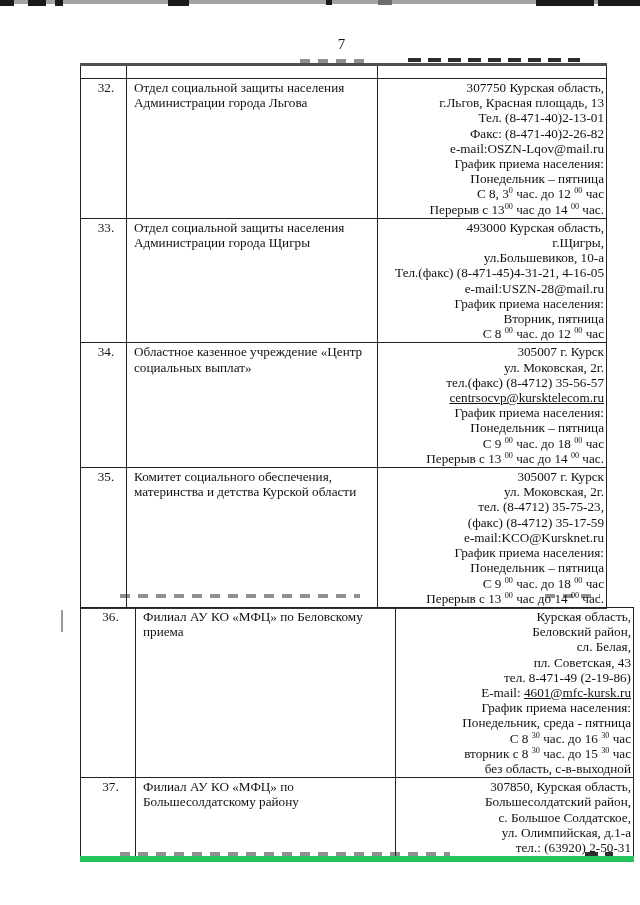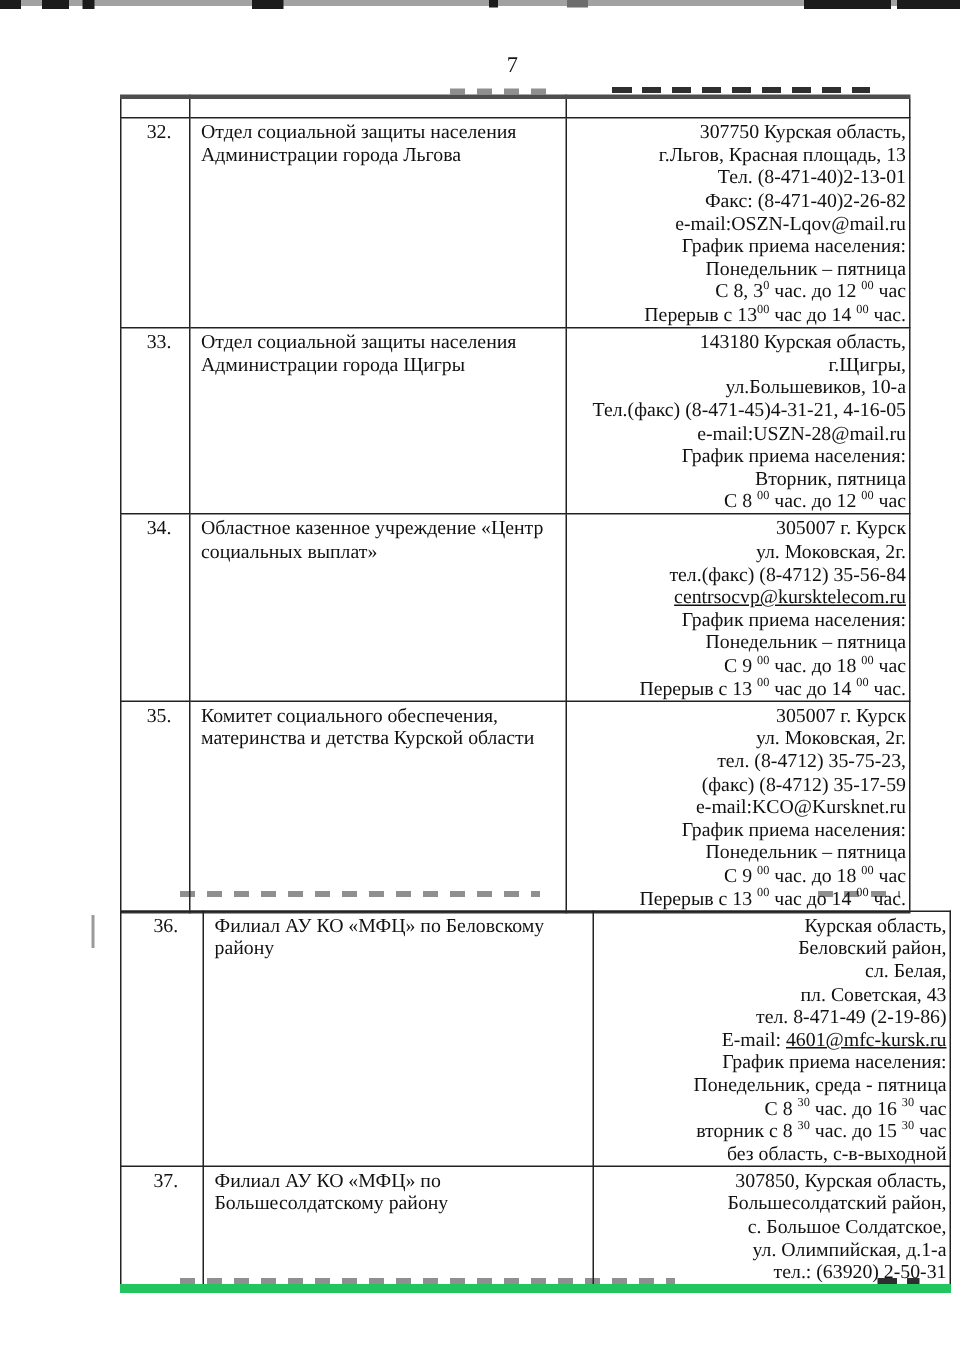--- a/index.html
+++ b/index.html
@@ -72,37 +72,37 @@
             <div class="cl">График приема населения:</div>
             <div class="cl">Понедельник – пятница</div>
             <div class="cl">С 8, 3<sup>0</sup> час. до 12 <sup>00</sup> час</div>
             <div class="cl">Перерыв с 13<sup>00</sup> час до 14 <sup>00</sup> час.</div>
           </td>
         </tr>
         <tr>
           <td class="num">33.</td>
           <td class="name">Отдел социальной защиты населения Администрации города Щигры</td>
           <td class="contact">
-            <div class="cl">143180 Курская область,</div>
+            <div class="cl">493000 Курская область,</div>
             <div class="cl">г.Щигры,</div>
             <div class="cl">ул.Большевиков, 10-а</div>
             <div class="cl">Тел.(факс) (8-471-45)4-31-21, 4-16-05</div>
             <div class="cl">e-mail:USZN-28@mail.ru</div>
             <div class="cl">График приема населения:</div>
             <div class="cl">Вторник, пятница</div>
             <div class="cl">С 8 <sup>00</sup> час. до 12 <sup>00</sup> час</div>
           </td>
         </tr>
         <tr>
           <td class="num">34.</td>
           <td class="name">Областное казенное учреждение «Центр социальных выплат»</td>
           <td class="contact">
             <div class="cl">305007 г. Курск</div>
             <div class="cl"> ул. Моковская, 2г.</div>
-            <div class="cl">тел.(факс) (8-4712) 35-56-84</div>
+            <div class="cl">тел.(факс) (8-4712) 35-56-57</div>
             <div class="cl"><u>centrsocvp@kursktelecom.ru</u></div>
             <div class="cl">График приема населения:</div>
             <div class="cl">Понедельник – пятница</div>
             <div class="cl">С 9 <sup>00</sup> час. до 18 <sup>00</sup> час</div>
             <div class="cl">Перерыв с 13 <sup>00</sup> час до 14 <sup>00</sup> час.</div>
           </td>
         </tr>
         <tr>
           <td class="num">35.</td>
           <td class="name">Комитет социального обеспечения, материнства и детства Курской области</td>
@@ -118,21 +118,21 @@
             <div class="cl">Перерыв с 13 <sup>00</sup> час до 14 <sup>00</sup> час.</div>
           </td>
         </tr>
       </tbody>
   </table>
 
   <table class="org" id="table2">
     <tbody>
         <tr>
           <td class="num">36.</td>
-          <td class="name">Филиал АУ КО «МФЦ» по Беловскому району</td>
+          <td class="name">Филиал АУ КО «МФЦ» по Беловскому приема</td>
           <td class="contact">
             <div class="cl">Курская область,</div>
             <div class="cl">Беловский район,</div>
             <div class="cl">сл. Белая,</div>
             <div class="cl">пл. Советская, 43</div>
             <div class="cl">тел. 8-471-49 (2-19-86)</div>
             <div class="cl">E-mail: <u>4601@mfc-kursk.ru</u></div>
             <div class="cl">График приема населения:</div>
             <div class="cl">Понедельник, среда - пятница</div>
             <div class="cl">С 8 <sup>30</sup> час. до 16 <sup>30</sup> час</div>

